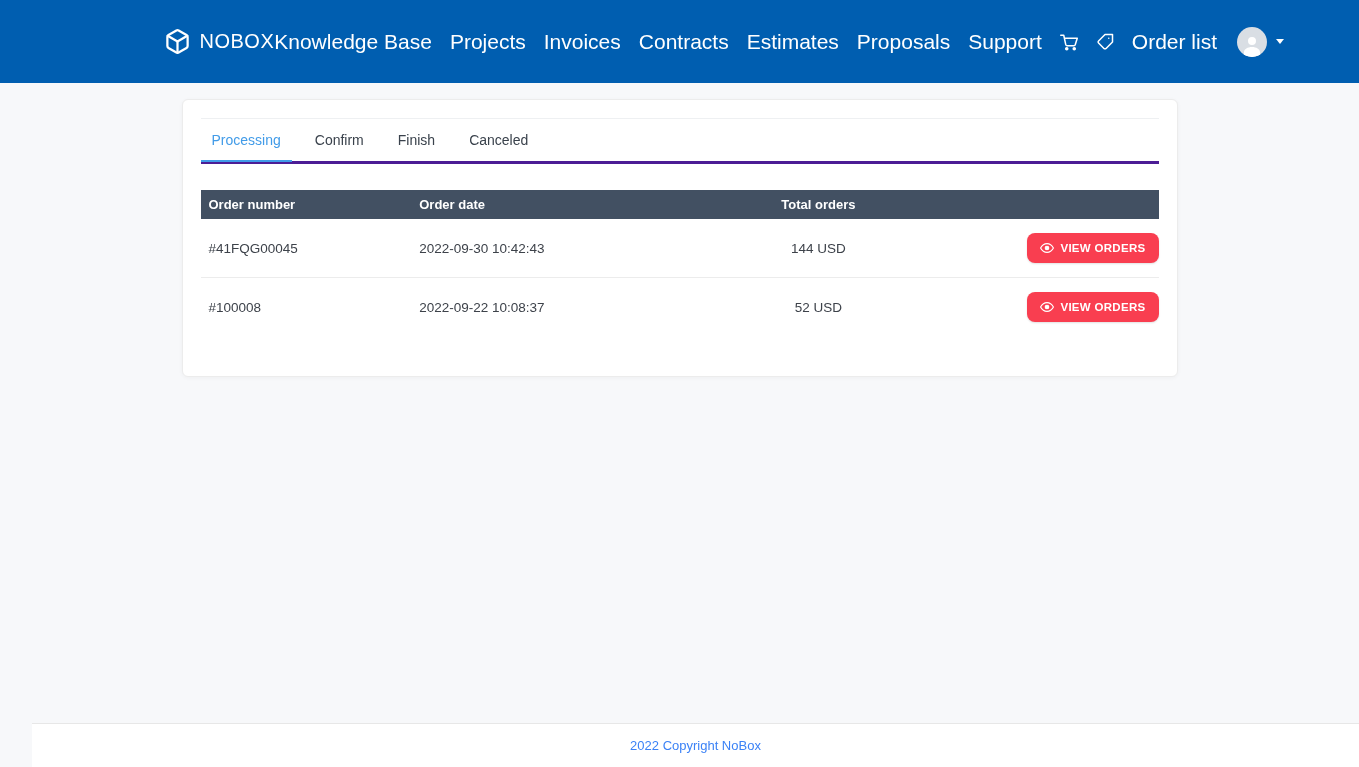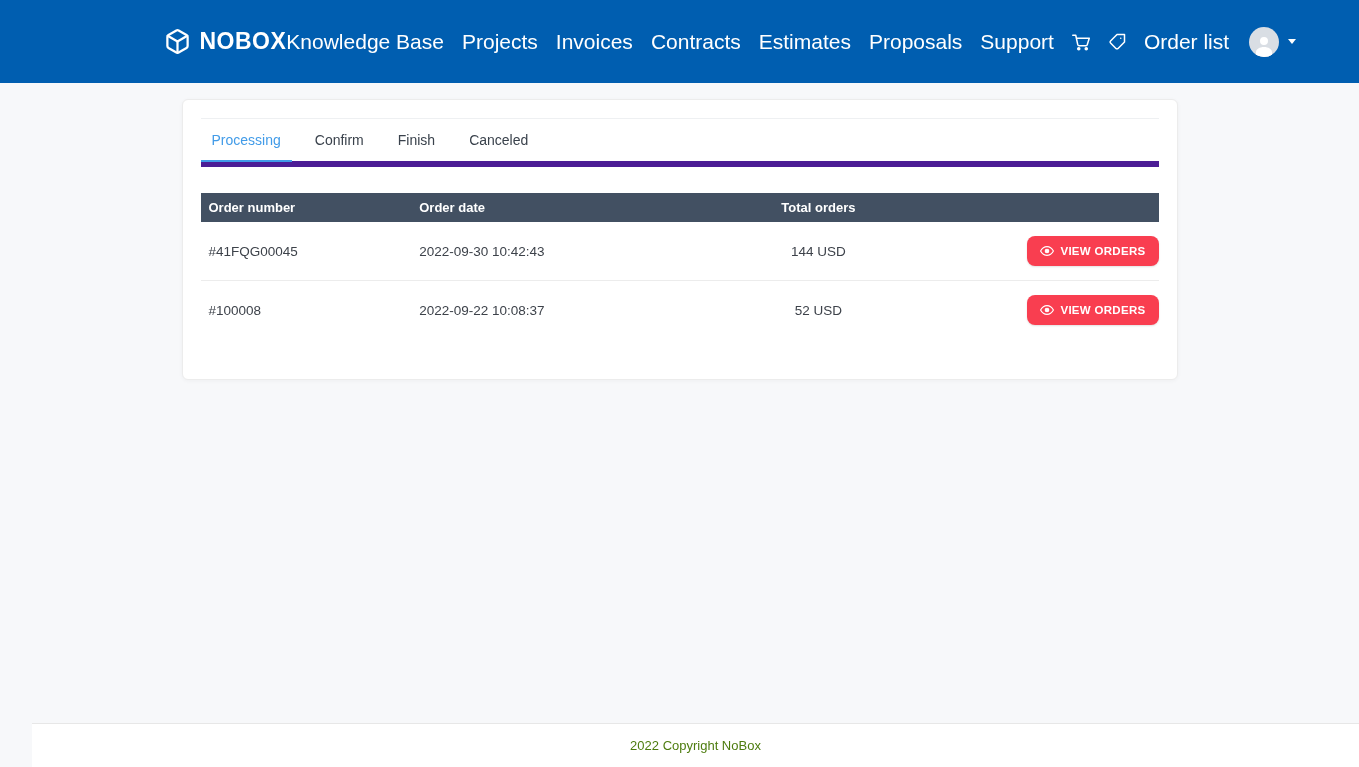--- a/index.html
+++ b/index.html
@@ -21,21 +21,21 @@
   .page{display:flex;flex-direction:column;height:767px;}
 
   
   .navbar{height:83px;background:var(--navbar-bg);flex:0 0 auto;}
   .nav-container{
     width:1032px;margin:0 auto;height:100%;
     display:flex;align-items:center;justify-content:space-between;
   }
   .brand{display:flex;align-items:center;gap:9px;color:#fff;text-decoration:none;cursor:pointer;}
   .brand-icon svg{display:block;}
-  .brand-text{font-size:23px;font-weight:bold;letter-spacing:.5px;}
+  .brand-text{font-size:20px;font-weight:normal;letter-spacing:.5px;}
   .nav-menu{display:flex;align-items:center;gap:18px;}
   .nav-link{
     color:#fff;font-size:21px;text-decoration:none;cursor:pointer;white-space:nowrap;
   }
   .nav-icon-link{display:flex;align-items:center;cursor:pointer;color:#fff;}
   .nav-icon-link svg{display:block;}
   .user-menu{display:flex;align-items:center;gap:9px;cursor:pointer;margin-left:2px;}
   .avatar{
     width:30px;height:30px;border-radius:50%;background:#D9DEE4;
     display:flex;align-items:flex-end;justify-content:center;overflow:hidden;
@@ -48,21 +48,21 @@
 
   
   .main{flex:1 1 auto;}
   .card{
     width:996px;margin:16px auto 0;background:#fff;border-radius:6px;
     border:1px solid #ECECEC;box-shadow:0 1px 4px rgba(0,0,0,.04);
     padding:0 18px 40px;
   }
   .tab-strip{
     margin-top:18px;display:flex;
-    border-top:1px solid #EEF0F2;border-bottom:6px solid #4c1d95;
+    border-top:1px solid #EEF0F2;border-bottom:3px solid #4c1d95;
   }
   .tab{
     padding:13px 11px;margin-right:12px;font-size:14px;color:#3A424C;
     cursor:pointer;text-decoration:none;position:relative;
   }
   .tab.active{color:var(--active-tab);}
   .tab.active::after{
     content:"";position:absolute;left:0;right:0;bottom:-1px;height:2px;
     background:var(--active-tab);
   }
@@ -87,21 +87,21 @@
     font-family:"Liberation Sans", sans-serif;font-size:11.5px;font-weight:bold;
     letter-spacing:.3px;padding:8px 13px;cursor:pointer;
     box-shadow:0 1px 2px rgba(0,0,0,.12);
   }
   .btn-view svg{display:block;}
 
   
   .footer{
     flex:0 0 auto;height:44px;background:#fff;border-top:1px solid #E7E7E7;
     display:flex;align-items:center;justify-content:center;
-    font-size:13px;color:#4d7c0f;margin-left:32px;
+    font-size:13px;color:#3b82f6;margin-left:32px;
   }
 </style>
 </head>
 <body>
 
 <div class="page">
 
   <header class="navbar">
     <div class="nav-container">
       <a class="brand">

